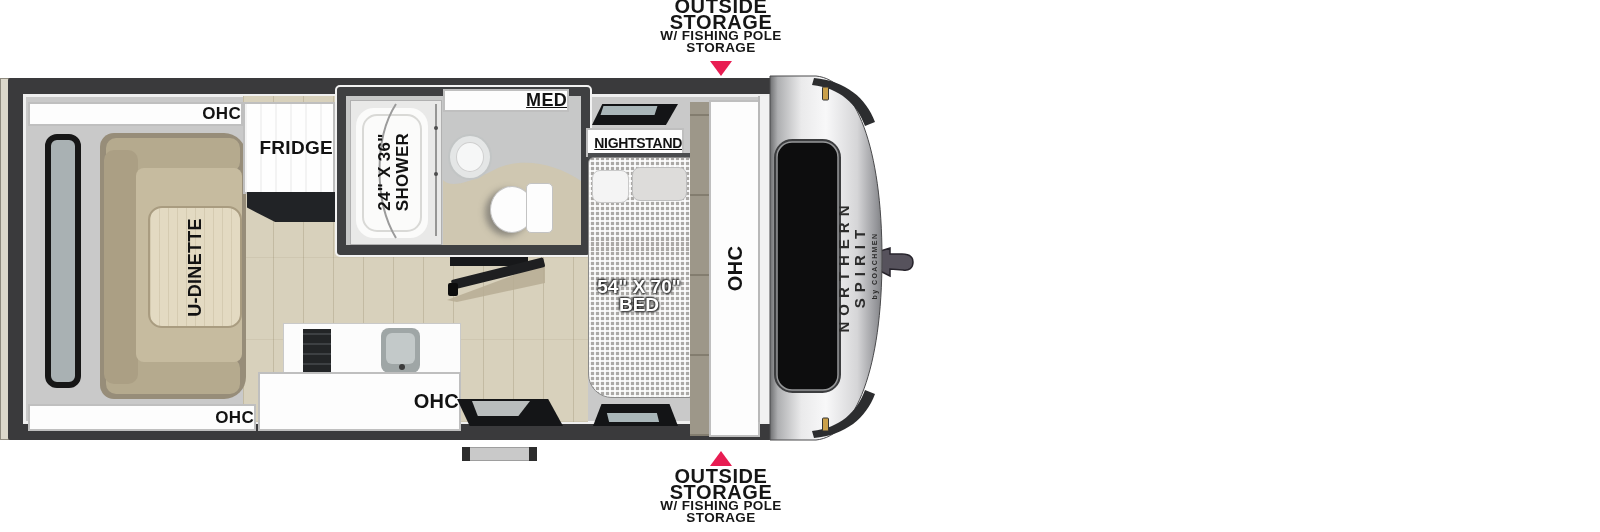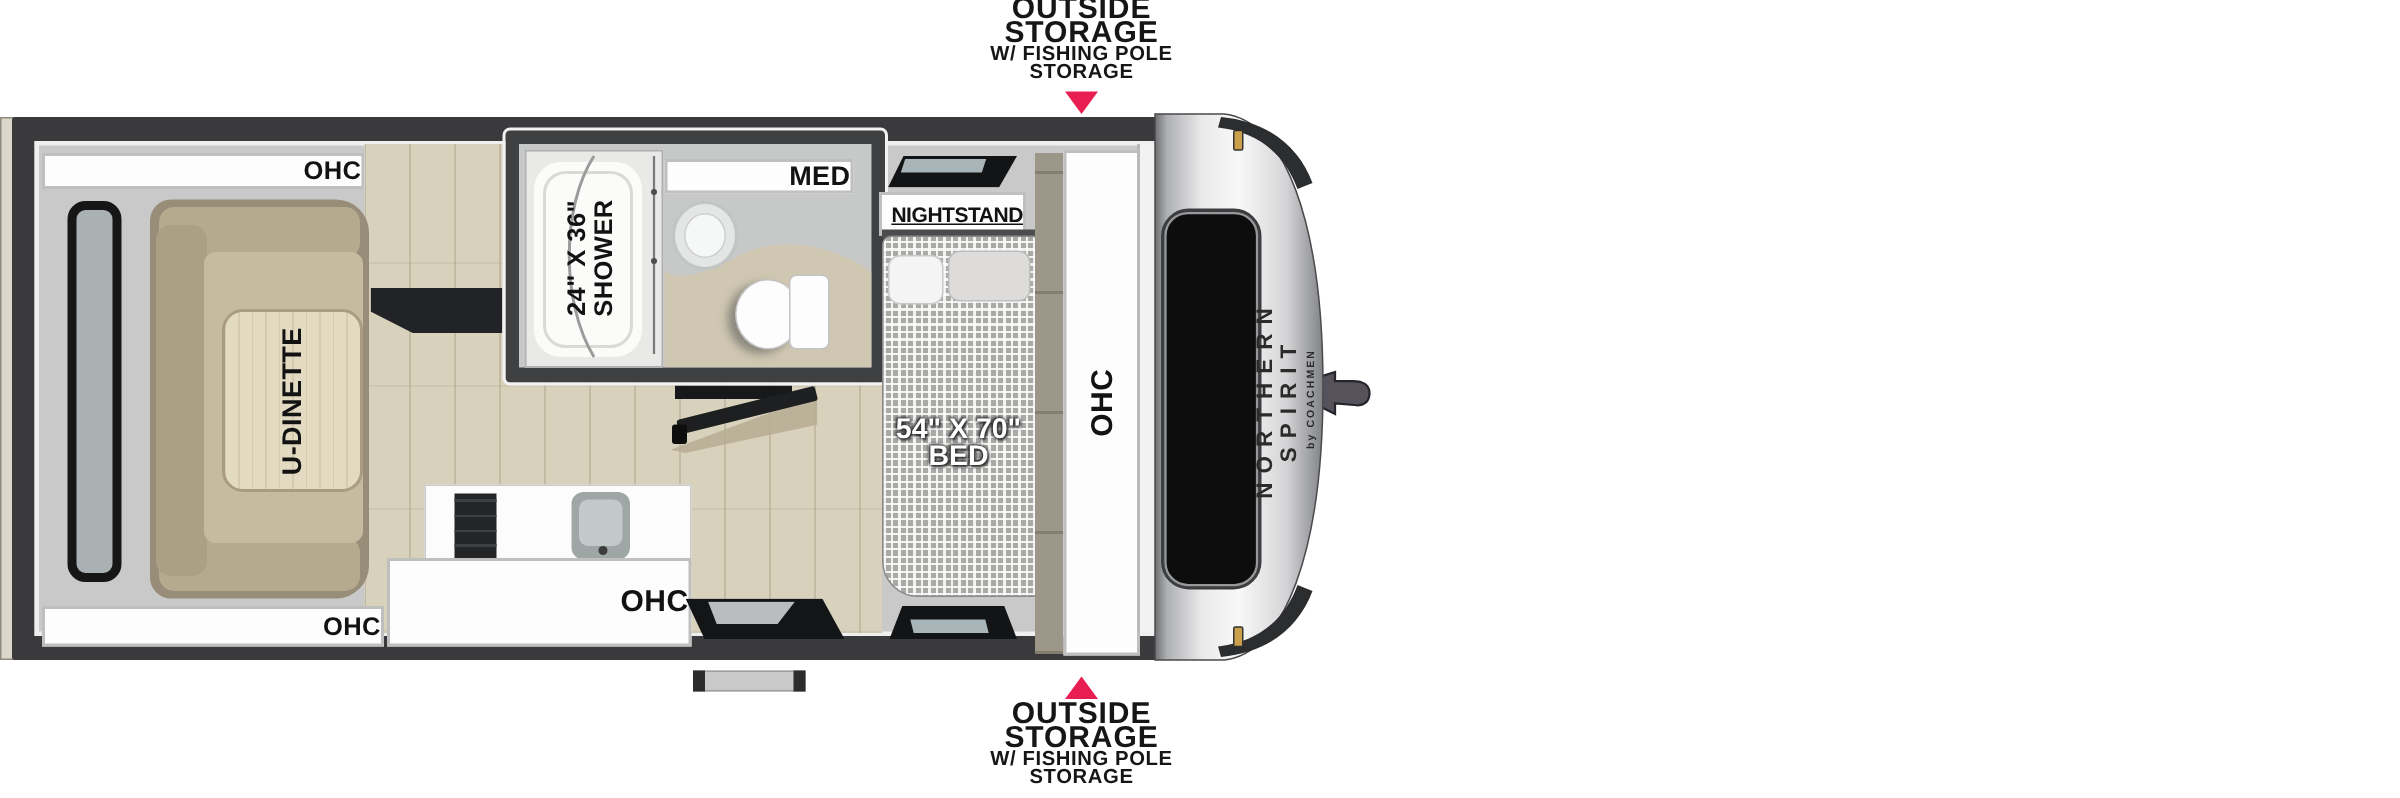--- a/index.html
+++ b/index.html
@@ -124,20 +124,23 @@
   <div class="abs table">
     <span class="lbl rot" style="font-size:18px;white-space:nowrap;">U-DINETTE</span>
   </div>
   <div class="abs whitebox" style="left:28px;top:102px;width:215px;height:24px;">
     <span class="lbl" style="font-size:17px;">OHC</span>
   </div>
   <div class="abs whitebox" style="left:28px;top:404px;width:228px;height:27px;">
     <span class="lbl" style="font-size:17px;">OHC</span>
   </div>
 
+  <div class="abs whitebox" style="left:243px;top:102px;width:92px;height:92px;background-image:repeating-linear-gradient(90deg,#f3f3f3 0 2px,#fefefe 2px 15px);">
+    <span class="lbl" style="font-size:19px;">FRIDGE</span>
+  </div>
   <div class="abs counter-dark"></div>
 
   <div class="abs kcounter"></div>
   <div class="abs cooktop"></div>
   <div class="abs sink"></div>
   <div class="abs sink-inner"></div>
   <div class="abs faucet"></div>
   <div class="abs whitebox" style="left:258px;top:372px;width:203px;height:59px;">
     <span class="lbl" style="font-size:20px;">OHC</span>
   </div>
@@ -152,21 +155,21 @@
   <div class="abs shower-stall"></div>
   <div class="abs shower-tray"></div>
   <div class="abs shower-tray-inner"></div>
   <svg class="abs" style="left:346px;top:96px;" width="235" height="149" viewBox="0 0 235 149">
     <path d="M97,149 L235,149 L235,85 C210,68 175,60 148,74 C120,88 104,92 97,84 Z" fill="#cfc7ae" opacity="0.9"></path>
     <path d="M50,8 C28,42 28,106 50,142" stroke="#9b9b9b" stroke-width="2" fill="none"></path>
     <line x1="90" y1="8" x2="90" y2="140" stroke="#7a7a7a" stroke-width="1.5"></line>
     <circle cx="90" cy="32" r="2" fill="#4d4d4d"></circle>
       <circle cx="90" cy="78" r="2" fill="#4d4d4d"></circle>
   </svg>
-  <div class="abs whitebox" style="left:443px;top:106px;width:126px;height:23px;">
+  <div class="abs whitebox" style="left:443px;top:89px;width:126px;height:23px;text-decoration:underline;">
     <span class="lbl" style="font-size:18px;">MED</span>
   </div>
   <div class="abs bsink"></div>
   <div class="abs bsink-inner"></div>
   <div class="abs toilet-bowl"></div>
   <div class="abs toilet-tank"></div>
   <div class="abs rot lbl" style="left:316px;top:152px;width:160px;height:40px;text-align:center;font-size:17px;line-height:18px;">
     <div>24" X 36"</div>
     <div>SHOWER</div>
   </div>

